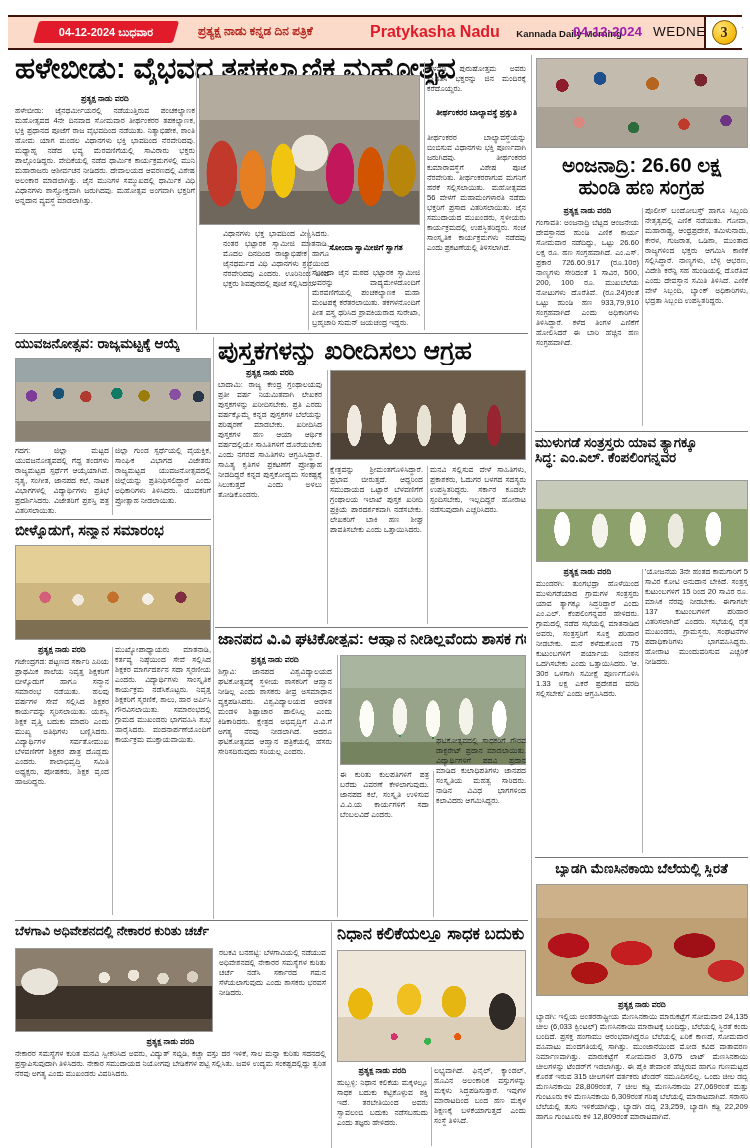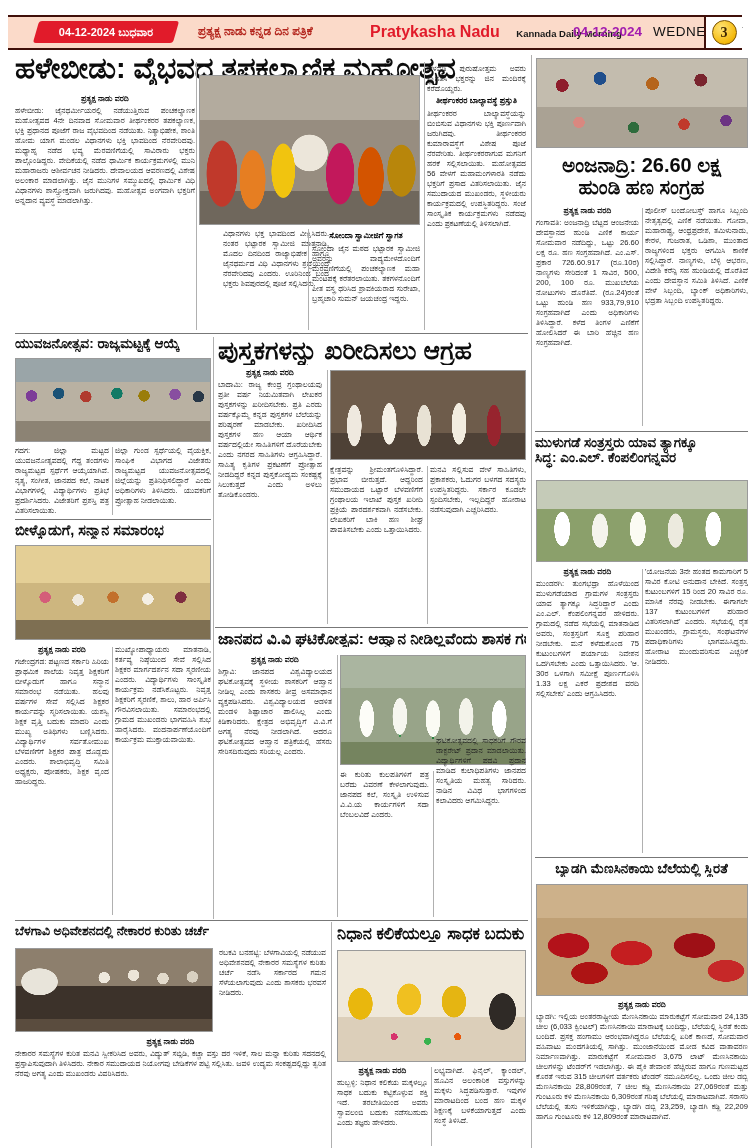--- a/index.html
+++ b/index.html
@@ -19,21 +19,21 @@
   .mday{position:absolute;left:645px;top:7px;font-size:13.5px;color:#111;letter-spacing:.5px;white-space:nowrap;}
   .badgecell{position:absolute;right:0;top:0;width:36px;height:31px;background:#fff;border-left:2px solid #40100a;
              display:flex;align-items:center;justify-content:center;}
   .badge{width:23px;height:23px;border-radius:50%;background:radial-gradient(circle at 35% 30%,#ffe477,#f4b90b 70%,#c98f00);
          border:1px solid #7a5200;display:flex;align-items:center;justify-content:center;
          font-family:"Liberation Serif",serif;font-weight:bold;font-size:14px;color:#3c2500;}
   
   .hl{position:absolute;font-weight:bold;color:#0c0c0c;line-height:1.1;}
   .btext{position:absolute;font-size:7.6px;line-height:1.32;text-align:justify;overflow:hidden;color:#222;}
   .byline{display:block;text-align:center;font-weight:bold;font-size:7.8px;margin-bottom:2px;color:#111;}
-  .subhead{display:block;text-align:center;font-weight:bold;font-size:8px;margin:2px 0;color:#000;}
+  .subhead{display:block;text-align:center;font-weight:bold;font-size:8px;margin:14px 0;color:#000;}
   .photo{position:absolute;border:1px solid #9a9a9a;box-sizing:border-box;}
   .vr{position:absolute;width:1px;background:#b0b0b0;}
   .hr{position:absolute;height:1px;background:#777;}
   
   .ph-temple{background:
     radial-gradient(ellipse 26px 56px at 10% 66%,#c0392b 58%,transparent 60%),
     radial-gradient(ellipse 22px 50px at 24% 70%,#e67e22 58%,transparent 60%),
     radial-gradient(ellipse 20px 46px at 38% 64%,#f1c40f 58%,transparent 60%),
     radial-gradient(ellipse 30px 30px at 50% 52%,#ece6da 60%,transparent 62%),
     radial-gradient(ellipse 24px 52px at 64% 66%,#c2185b 58%,transparent 60%),

